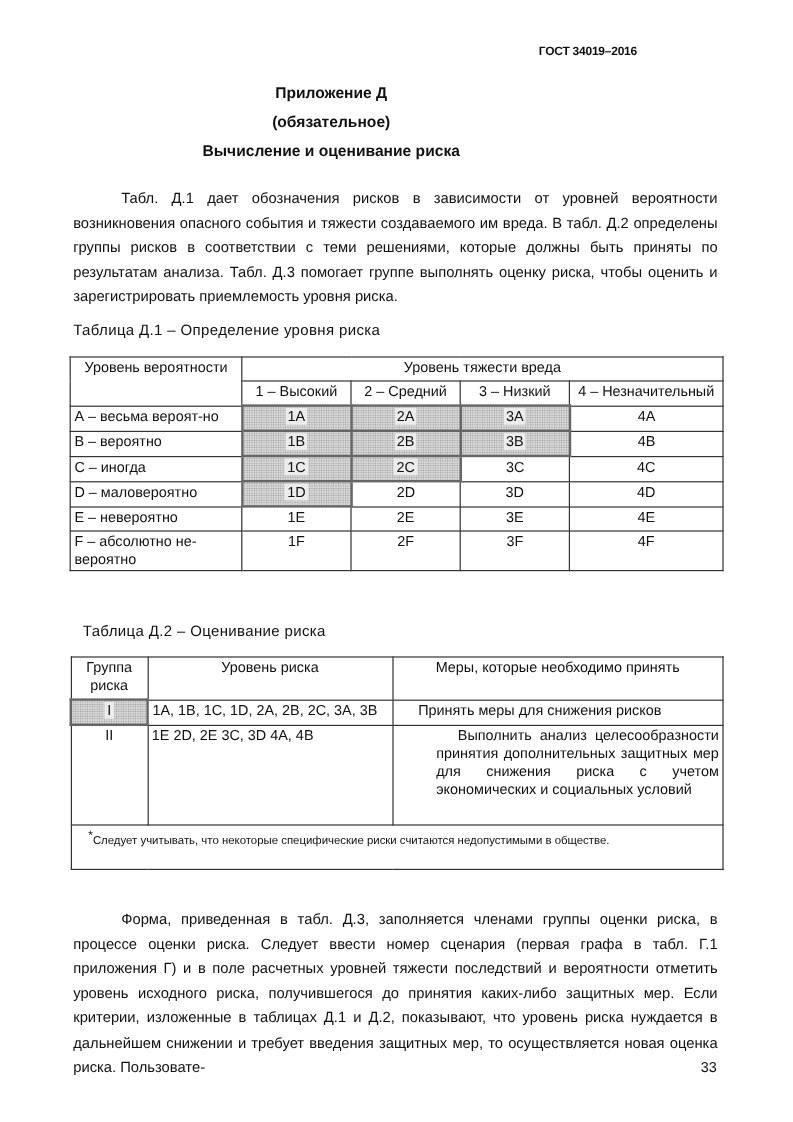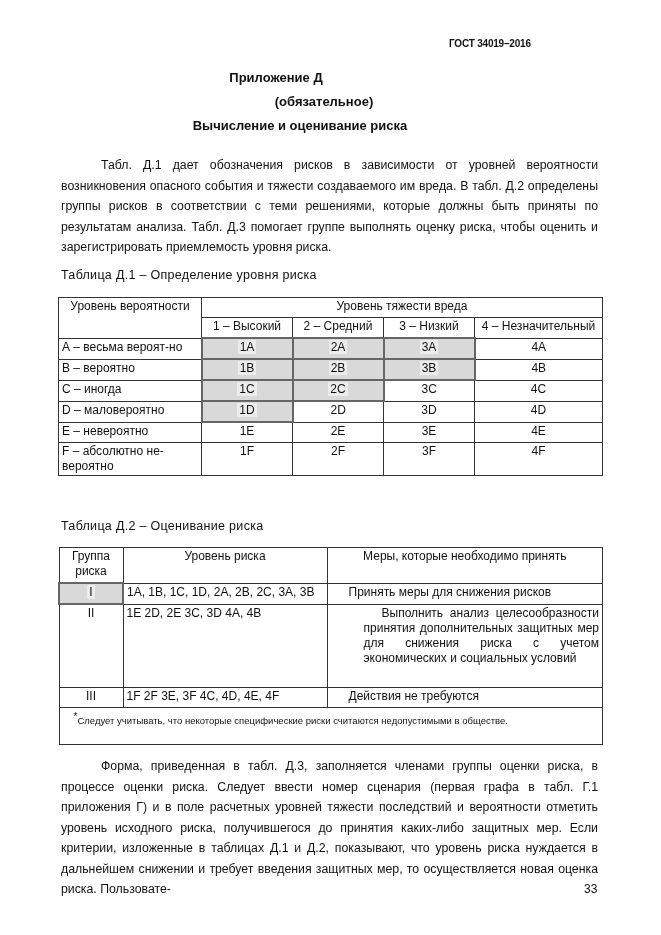--- a/index.html
+++ b/index.html
@@ -1,27 +1,27 @@
 <!DOCTYPE html>
 <html><head>
 <meta charset="utf-8">
 <style>
   html, body { margin: 0; padding: 0; background: #ffffff; }
   body { width: 661px; height: 935px; position: relative; overflow: hidden;
          font-family: "Liberation Sans", sans-serif; color: #111; font-size: 12.5px; }
   .gost { position: absolute; left: 449px; top: 38px; font-weight: bold; font-size: 10px; letter-spacing: -0.2px; }
   .center-title { position: absolute; left: 0; width: 552px; text-align: center; font-weight: bold; font-size: 13px; }
-  .t1 { top: 70px; } .t2 { top: 94px; padding-left: 48px; } .t3 { top: 118px; margin-left: 24px; }
+  .t1 { top: 70px; } .t2 { top: 94px; } .t3 { top: 118px; }
   .para { position: absolute; left: 61px; width: 537px; font-size: 12.3px; line-height: 20.5px; text-align: justify; }
   .para .indent { display: inline-block; width: 40px; }
   .p1 { top: 155px; }
   .p2 { top: 756px; }
   .caption { position: absolute; left: 61px; font-size: 12.5px; letter-spacing: 0.3px; }
   .cap1 { top: 268px; }
-  .cap2 { top: 519px; }
+  .cap2 { top: 519px; margin-left: 8px; }
   table { border-collapse: collapse; position: absolute; font-size: 12px; }
   td, th { border: 1px solid #333; font-weight: normal; padding: 1px 3px; vertical-align: top; }
   .tbl1 { left: 58px; top: 297px; width: 545px; }
   .tbl1 td { height: 17px; line-height: 15px; }
   .tbl1 .c { text-align: center; }
   .tbl1 .lbl { }
   .shade { background-color: #d9d9d9;
            background-image: radial-gradient(#9a9a9a 0.6px, transparent 0.7px);
            background-size: 2px 2px;
            border: 2px double #666 !important; }
@@ -131,25 +131,20 @@
       <tr>
         <td class="ctr shade" style="height: 17px;"><span>I</span></td>
         <td>1A, 1B, 1C, 1D, 2A, 2B, 2C, 3A, 3B</td>
         <td style="text-indent: 18px; text-align: justify;">Принять меры для снижения рисков</td>
       </tr>
       <tr>
         <td class="ctr" style="height: 80px;"><span>II</span></td>
         <td>1E 2D, 2E 3C, 3D 4A, 4B</td>
         <td style="text-indent: 18px; text-align: justify; padding-left: 36px;">Выполнить анализ  целесообразности принятия дополнительных защитных мер для снижения риска с учетом экономических и социальных условий</td>
       </tr>
-      <tr>
-        <td class="ctr" style="height: 17px;"><span>III</span></td>
-        <td>1F 2F 3E, 3F 4C, 4D, 4E, 4F</td>
-        <td style="text-indent: 18px; text-align: justify;">Действия не требуются</td>
-      </tr>
     </tbody>
   <tbody>
       <tr>
     <td colspan="3" class="note"><sup>*</sup><span>Следует учитывать, что некоторые специфические риски считаются недопустимыми   в обществе.</span></td>
   </tr>
 </tbody>
   </table>
 
 <div class="para p2"><span class="indent"></span><span>Форма, приведенная в табл. Д.3, заполняется членами группы оценки риска, в процессе оценки риска. Следует ввести номер сценария (первая графа в табл. Г.1 приложения Г) и в поле расчетных уровней тяжести последствий и вероятности отметить уровень исходного риска, получившегося до принятия каких-либо защитных мер. Если критерии, изложенные в таблицах Д.1 и Д.2, показывают, что уровень риска нуждается в дальнейшем снижении и требует введения защитных мер, то осуществляется новая оценка риска. Пользовате-</span></div>
 

